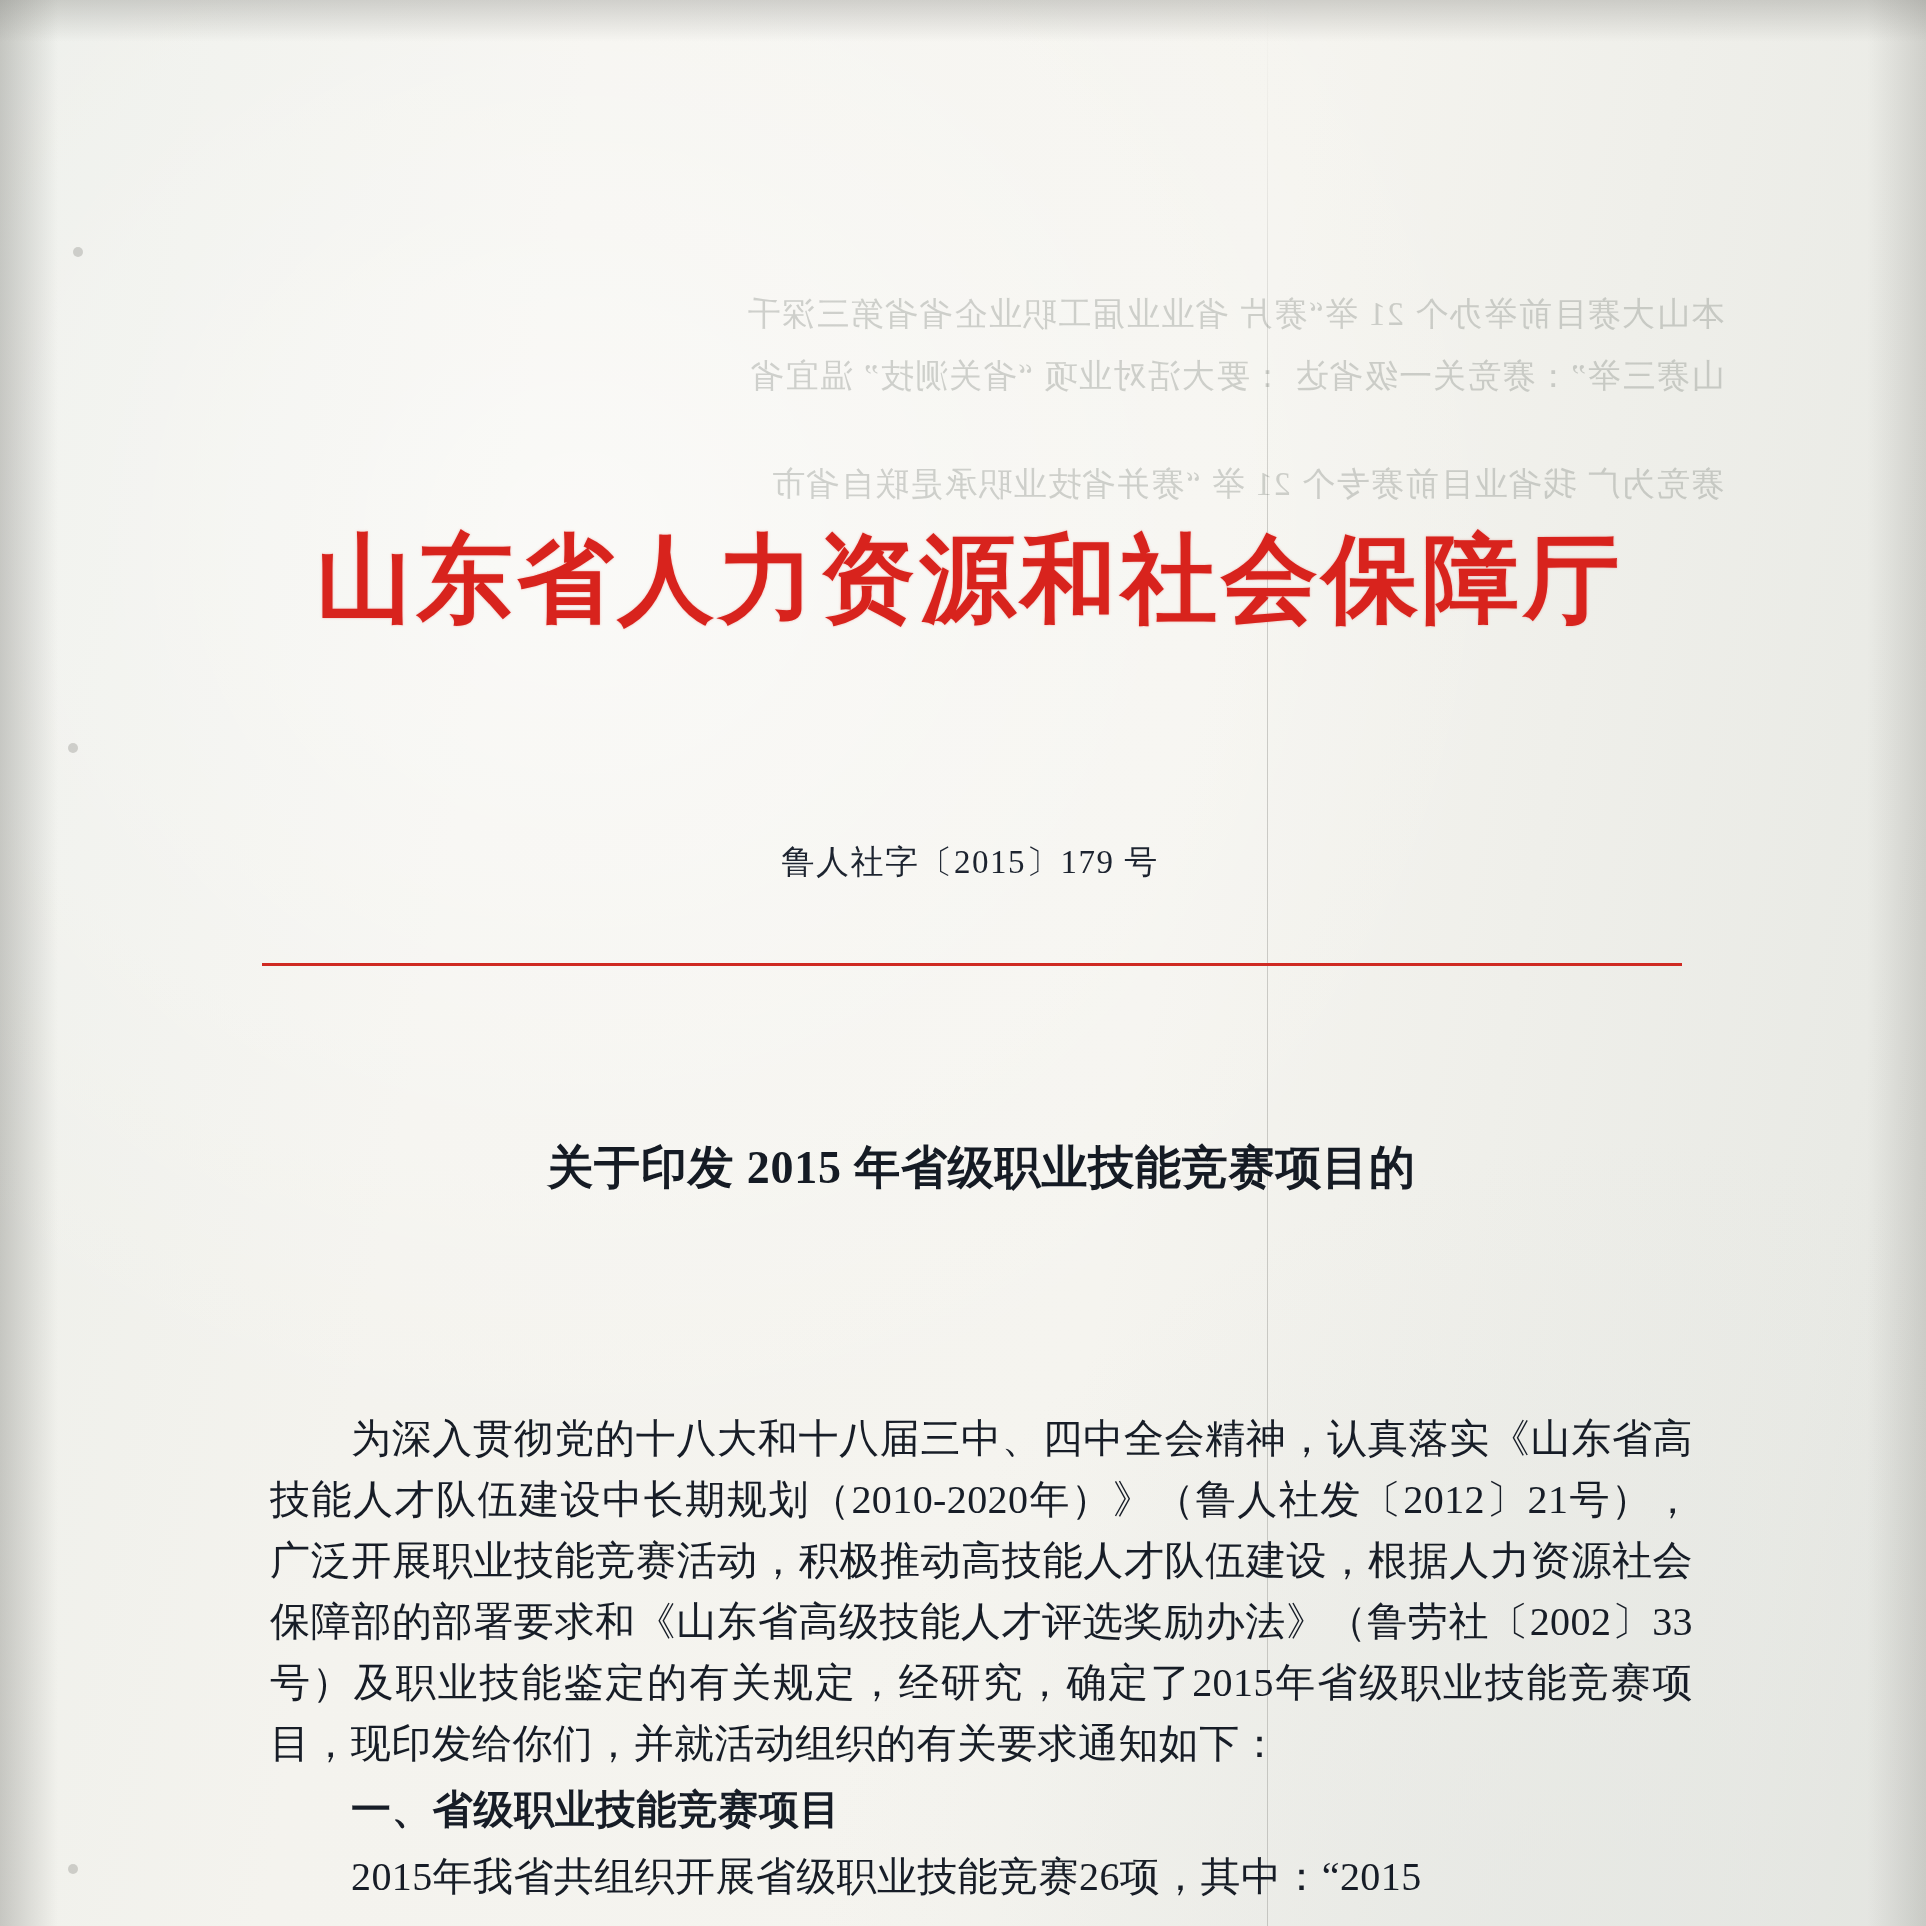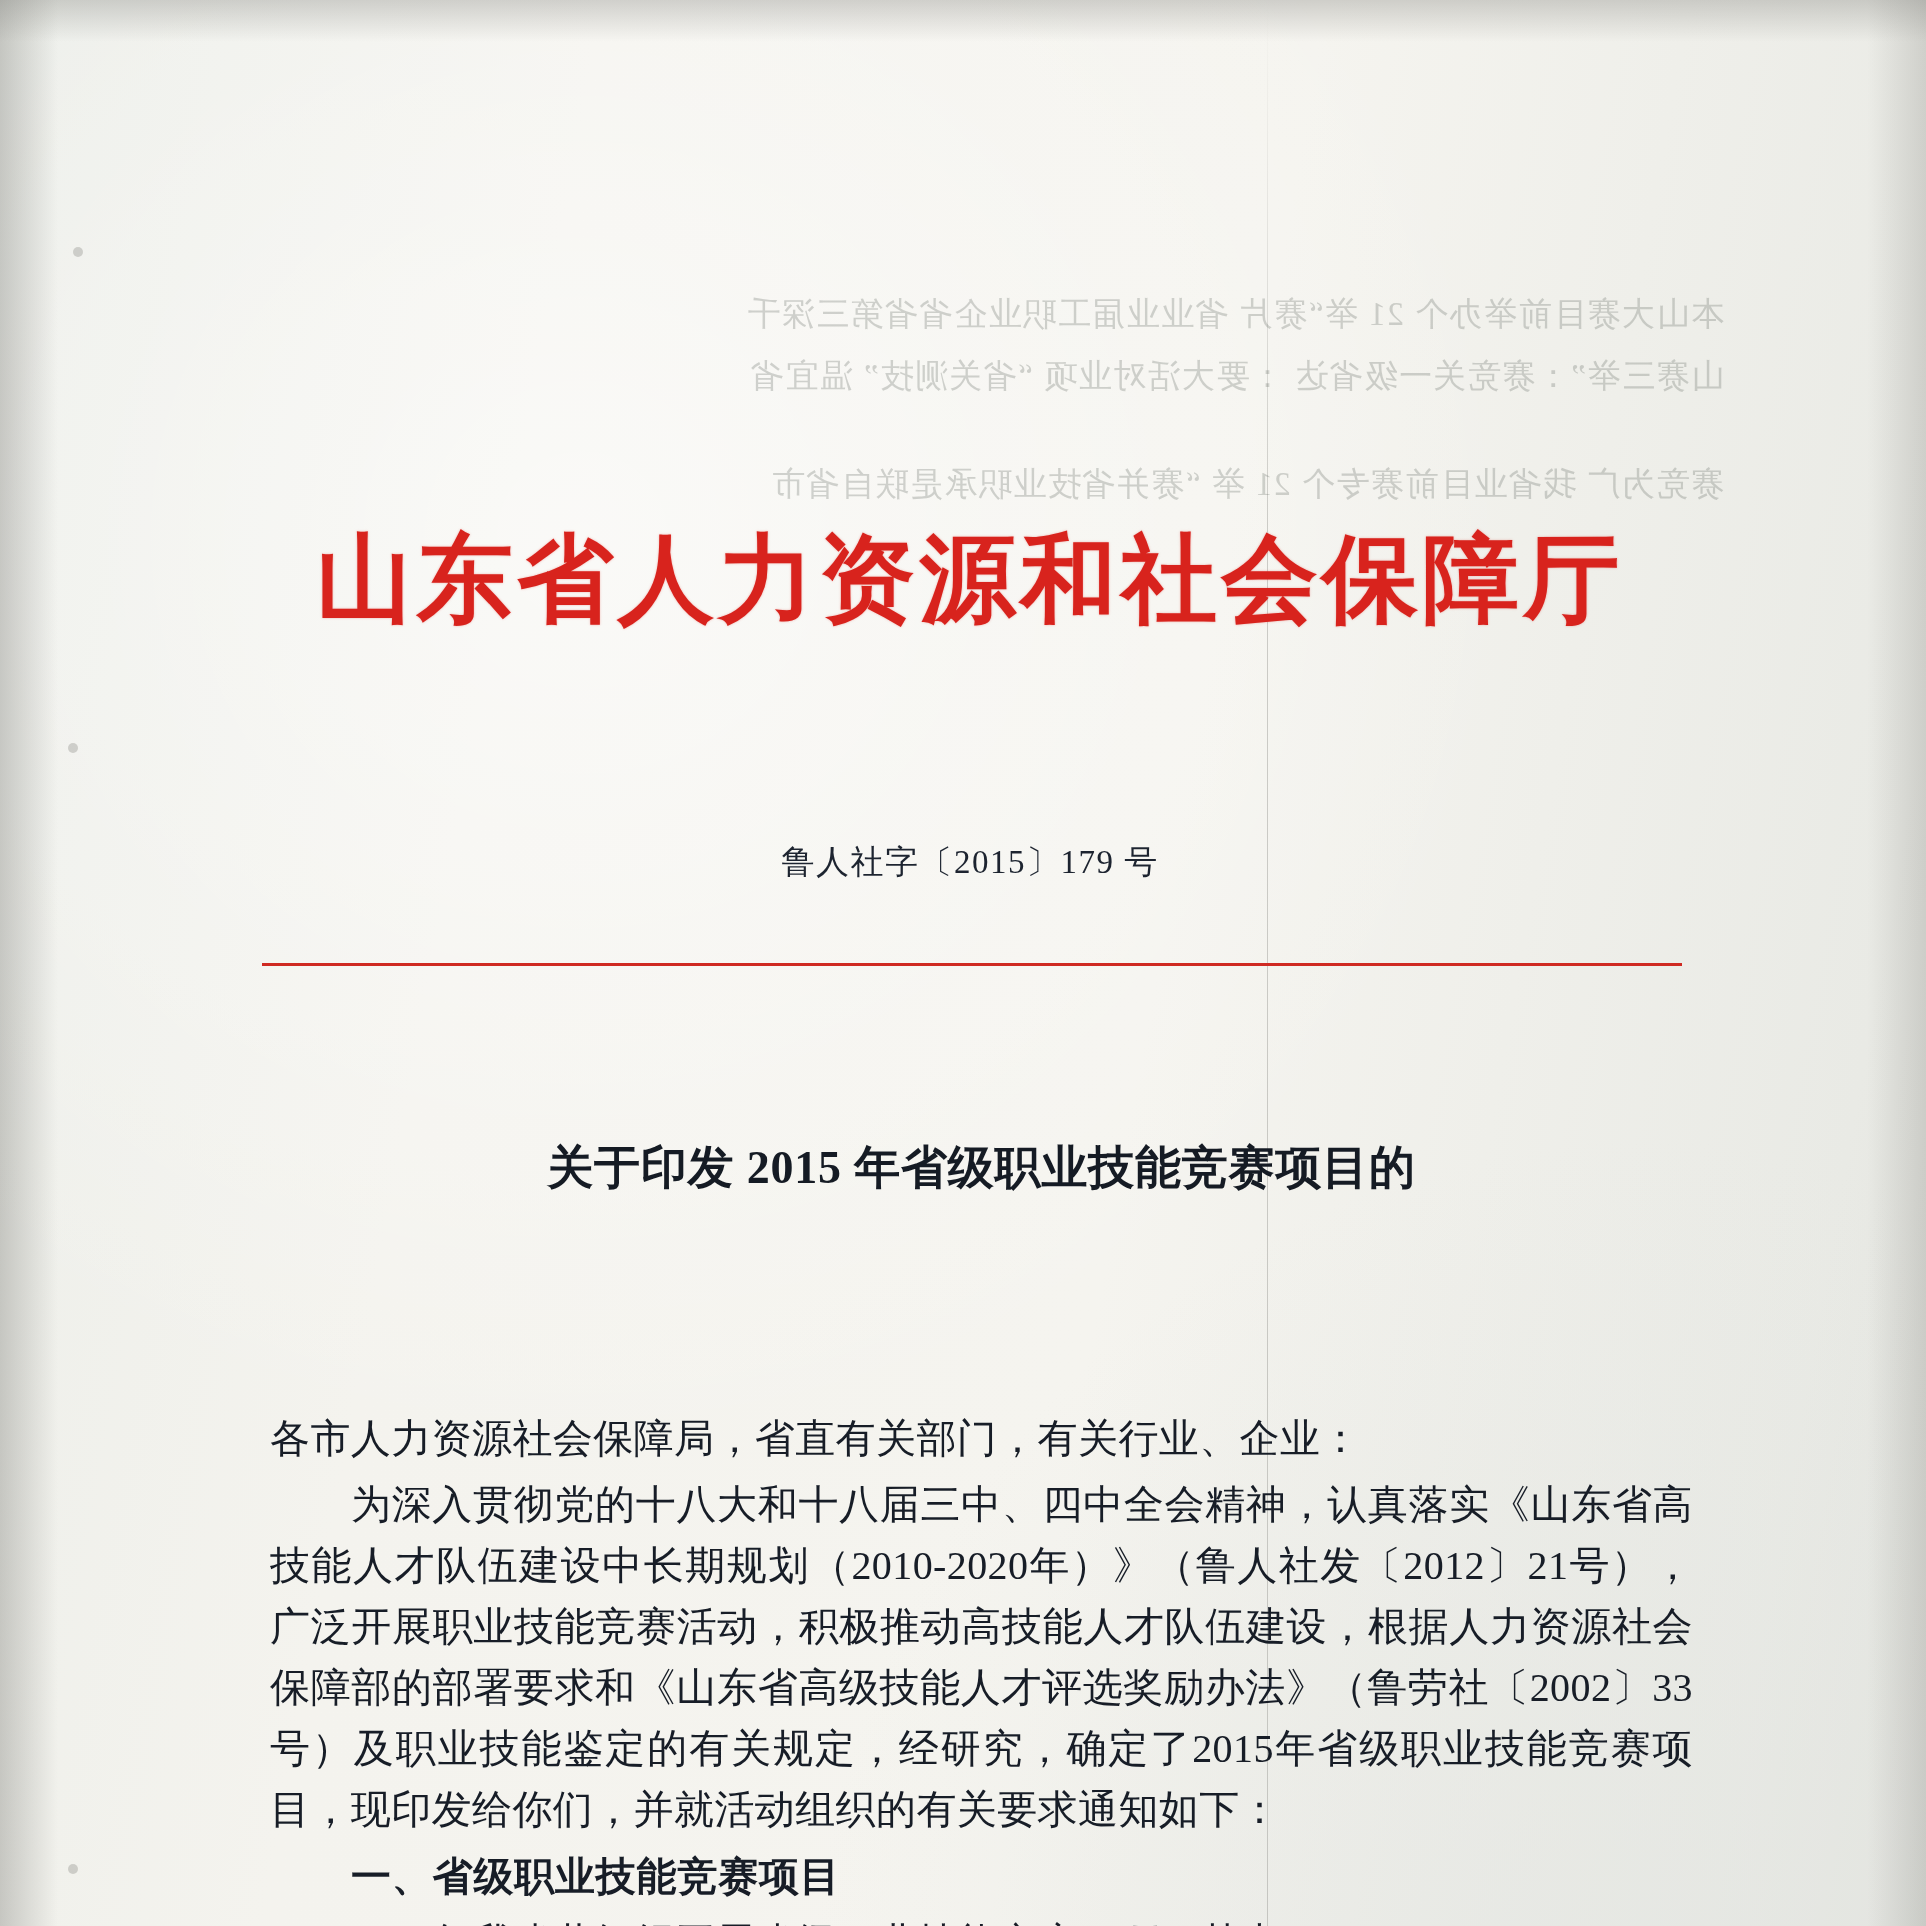--- a/index.html
+++ b/index.html
@@ -176,21 +176,20 @@
 
     <div class="docnum">鲁人社字〔2015〕179 号</div>
 
     <div class="red-rule"></div>
 
     <div class="title">
       <div>关于印发 2015 年省级职业技能竞赛项目的</div>
     </div>
 
     <div class="body-block">
-      <p>各市人力资源社会保障局，省直有关部门，有关行业、企业：</p>
       <p class="indent2">为深入贯彻党的十八大和十八届三中、四中全会精神，认真落实《山东省高技能人才队伍建设中长期规划（2010-2020年）》（鲁人社发〔2012〕21号），广泛开展职业技能竞赛活动，积极推动高技能人才队伍建设，根据人力资源社会保障部的部署要求和《山东省高级技能人才评选奖励办法》（鲁劳社〔2002〕33号）及职业技能鉴定的有关规定，经研究，确定了2015年省级职业技能竞赛项目，现印发给你们，并就活动组织的有关要求通知如下：</p>
       <p class="indent2 heading-item">一、省级职业技能竞赛项目</p>
       <p class="indent2">2015年我省共组织开展省级职业技能竞赛26项，其中：“2015</p>
     </div>
 
   </div>
 
   <div class="edge-shadow-left"></div>
   <div class="edge-shadow-right"></div>
   <div class="edge-shadow-top"></div>

